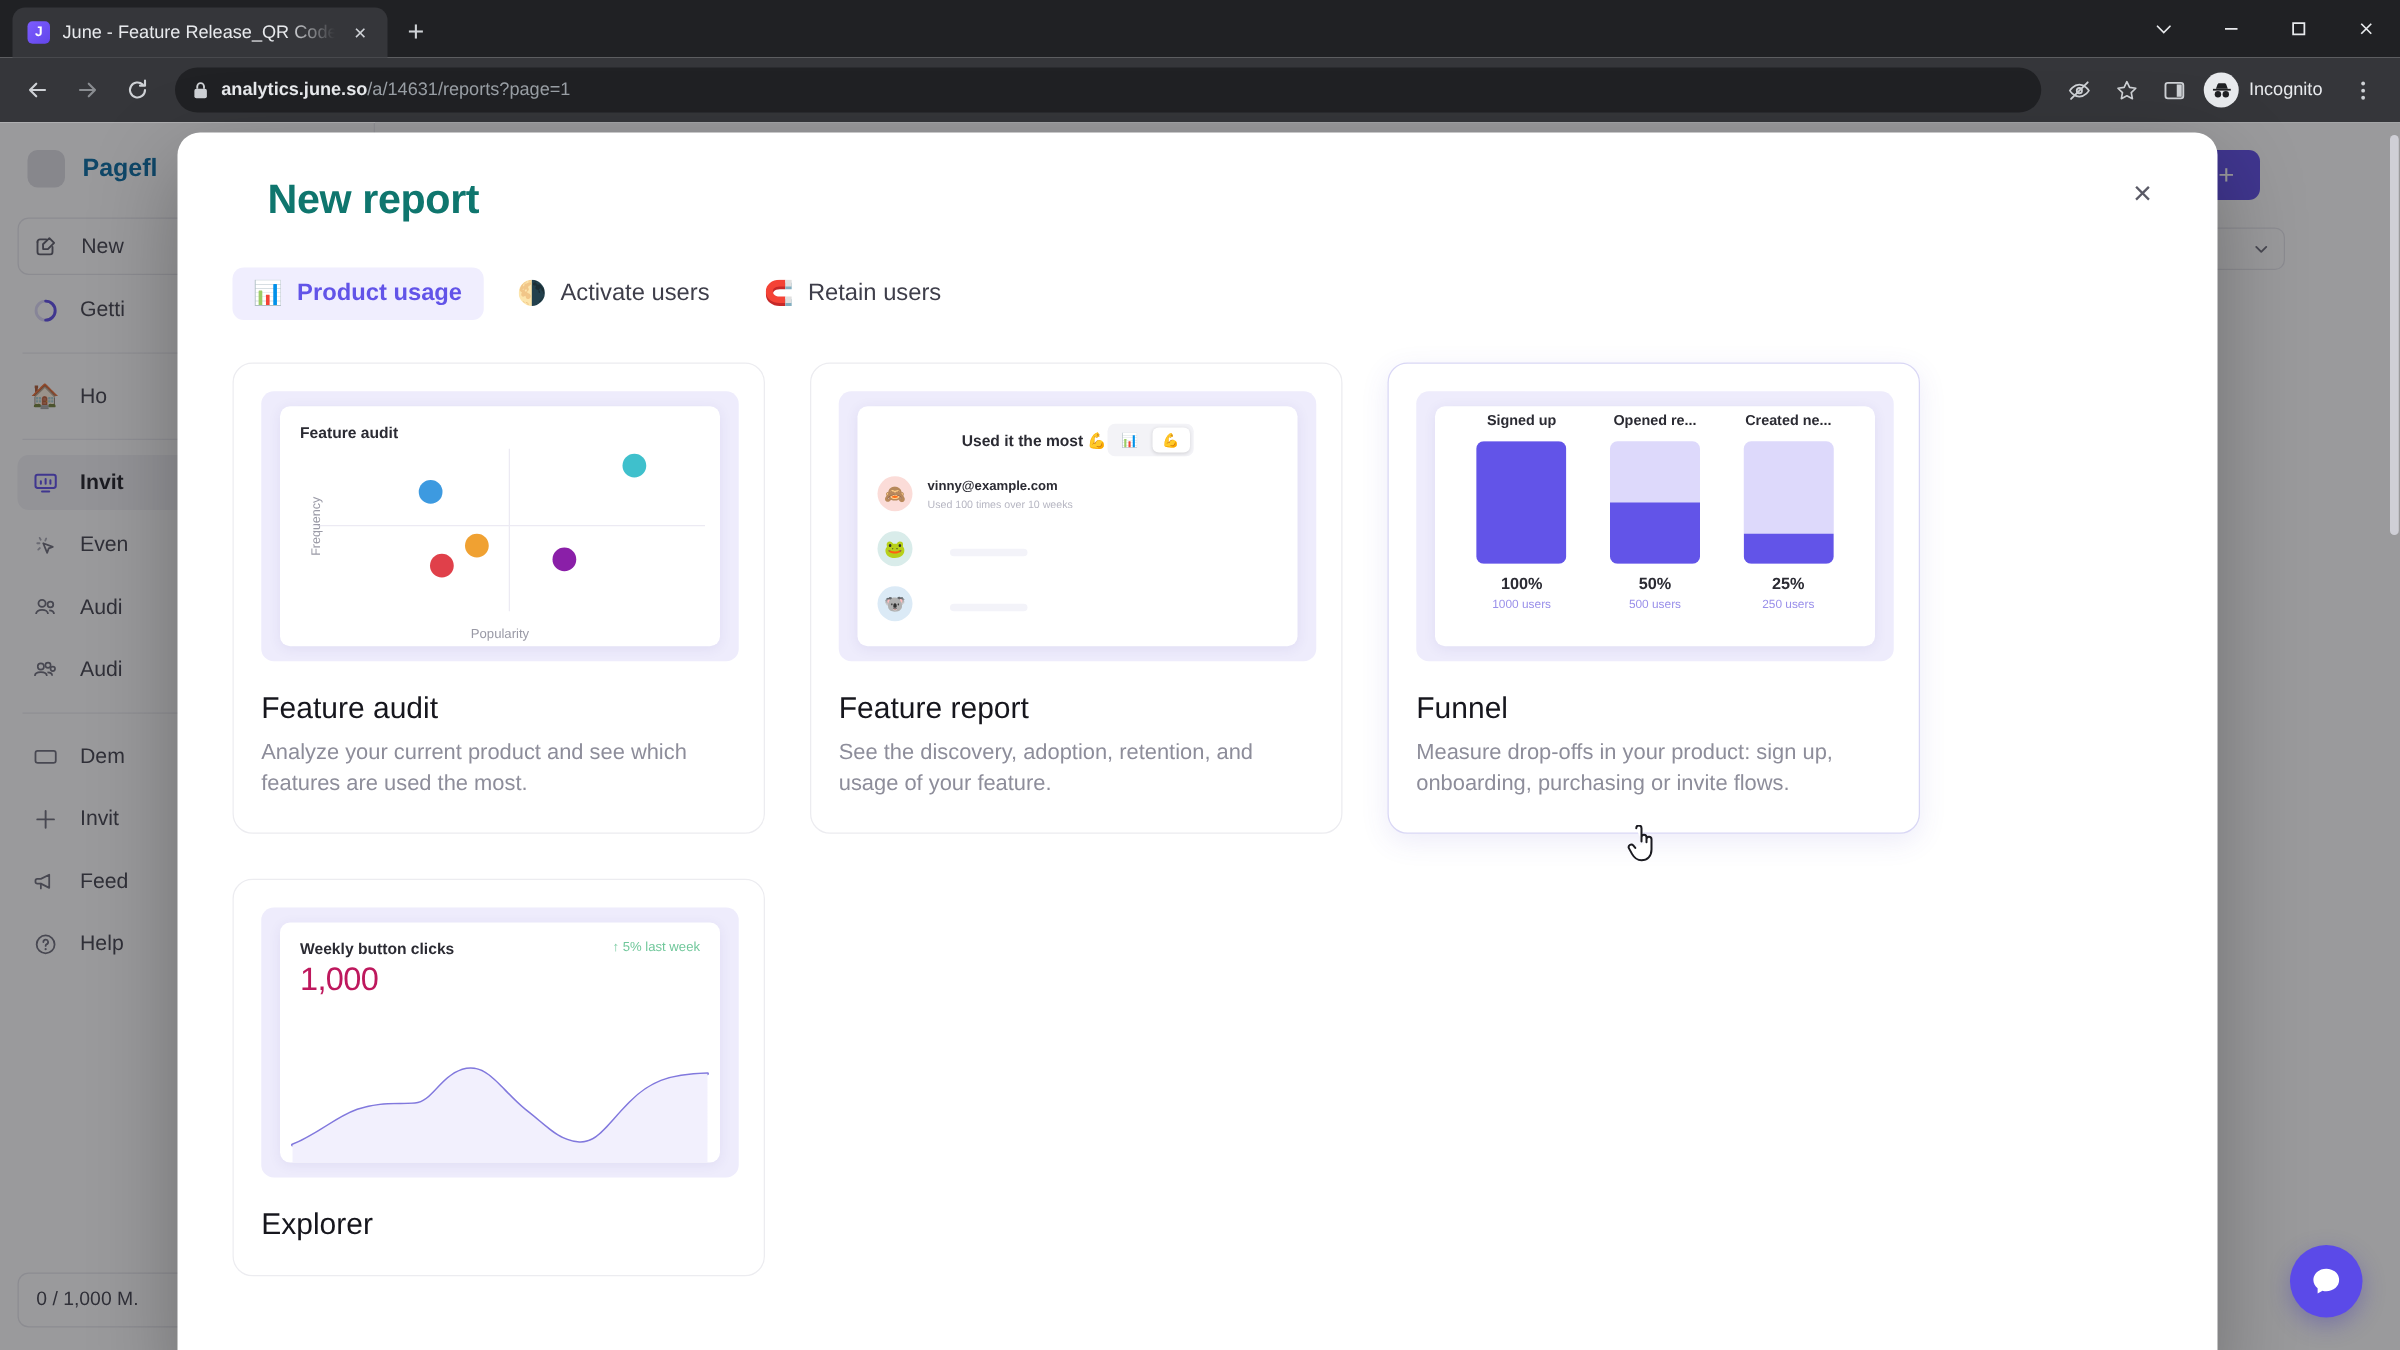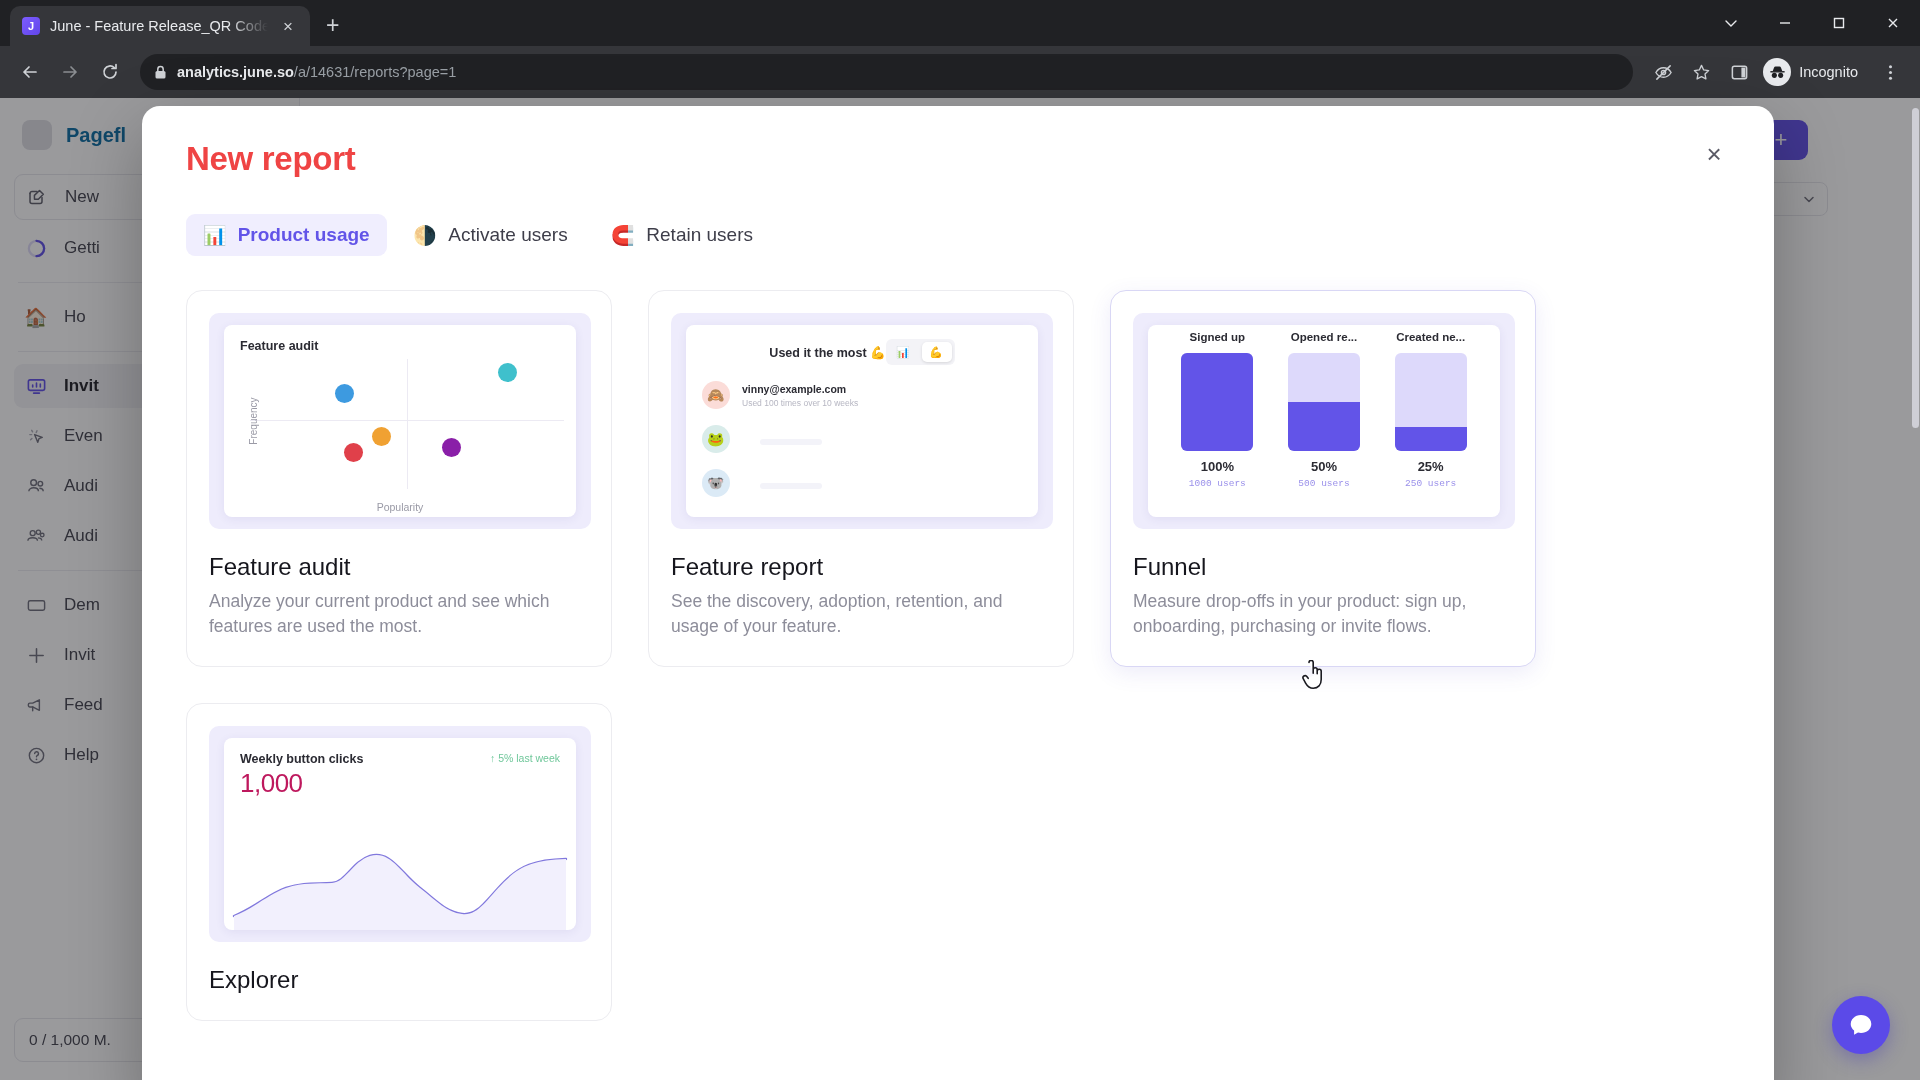--- a/index.html
+++ b/index.html
@@ -117,21 +117,21 @@
   .overlay {
     position:absolute; left:0; top:98px; width:1920px; height:982px;
     background: rgba(30,30,36,0.45);
   }
   .modal {
     position:absolute; left: 142px; top: 106px; width: 1632px; height: 1000px;
     background:#ffffff; border-radius: 18px; overflow:hidden;
     box-shadow: 0 24px 70px rgba(0,0,0,0.28);
   }
   .modal-inner { padding: 34px 44px 0 44px; position:relative; height: 100%;}
-  .modal-title { font-size: 33px; font-weight: 700; color:#ef4444; letter-spacing:-0.3px;}
+  .modal-title { font-size: 33px; font-weight: 700; color:#0f766e; letter-spacing:-0.3px;margin-left:28px;}
   .modal-close {
     position:absolute; right: 40px; top: 28px; width: 40px; height:40px;
     display:flex; align-items:center; justify-content:center; color:#5a5a66;
     font-size: 26px; cursor:pointer; border-radius: 8px; line-height:1;
   }
 
   .tabs { display:flex; align-items:center; gap: 10px; margin-top: 36px; }
   .rtab {
     display:flex; align-items:center; gap: 11px; height: 42px;
     padding: 0 17px; border-radius: 9px; font-size: 19px; color: #3e3e4a;
@@ -188,21 +188,21 @@
   .fr-sk1 { width: 92px; height: 8px; border-radius:4px; background:#ececf4; }
   .fr-sk2 { width: 62px; height: 6px; border-radius:3px; background:#f3f3f9; margin-top:5px; margin-left: 18px;}
 
   
   .fn-wrap { display:flex; justify-content:space-around; align-items:flex-end; height: 100%; padding: 4px 6px 0 6px;}
   .fn-col { width: 92px; text-align:center; }
   .fn-label { font-size: 11.5px; font-weight:700; color:#2b2b33; white-space:nowrap; overflow:hidden; text-overflow:ellipsis;}
   .fn-bar { width: 72px; height: 98px; margin: 10px auto 0 auto; border-radius:6px; background:#ddd9fb; overflow:hidden; position:relative;}
   .fn-fill { position:absolute; left:0; right:0; bottom:0; background:#6254e8;}
   .fn-pct { font-size: 13px; font-weight:700; color:#2b2b33; margin-top: 8px;}
-  .fn-users { font-size: 9.5px; color:#9a90ea; margin-top: 4px; font-family: Liberation Mono, monospace;}
+  .fn-users { font-size: 9.5px; color:#9a90ea; margin-top: 4px;}
 
   
   .ex-head { display:flex; align-items:flex-start; justify-content:space-between;}
   .ex-title { font-size: 12.5px; font-weight:700; color:#2b2b33;}
   .ex-delta { font-size: 10.5px; color:#6fc79a; white-space:nowrap;}
   .ex-big { font-size: 26px; font-weight:400; color:#be185d; margin-top: 2px; letter-spacing:-0.5px;}
   .ex-chart { position:absolute; left:0; right:0; bottom:0; height: 110px;}
 
   
   .cursor { position:absolute; left: 1300px; top: 660px; width: 26px; height: 32px; pointer-events:none; }

